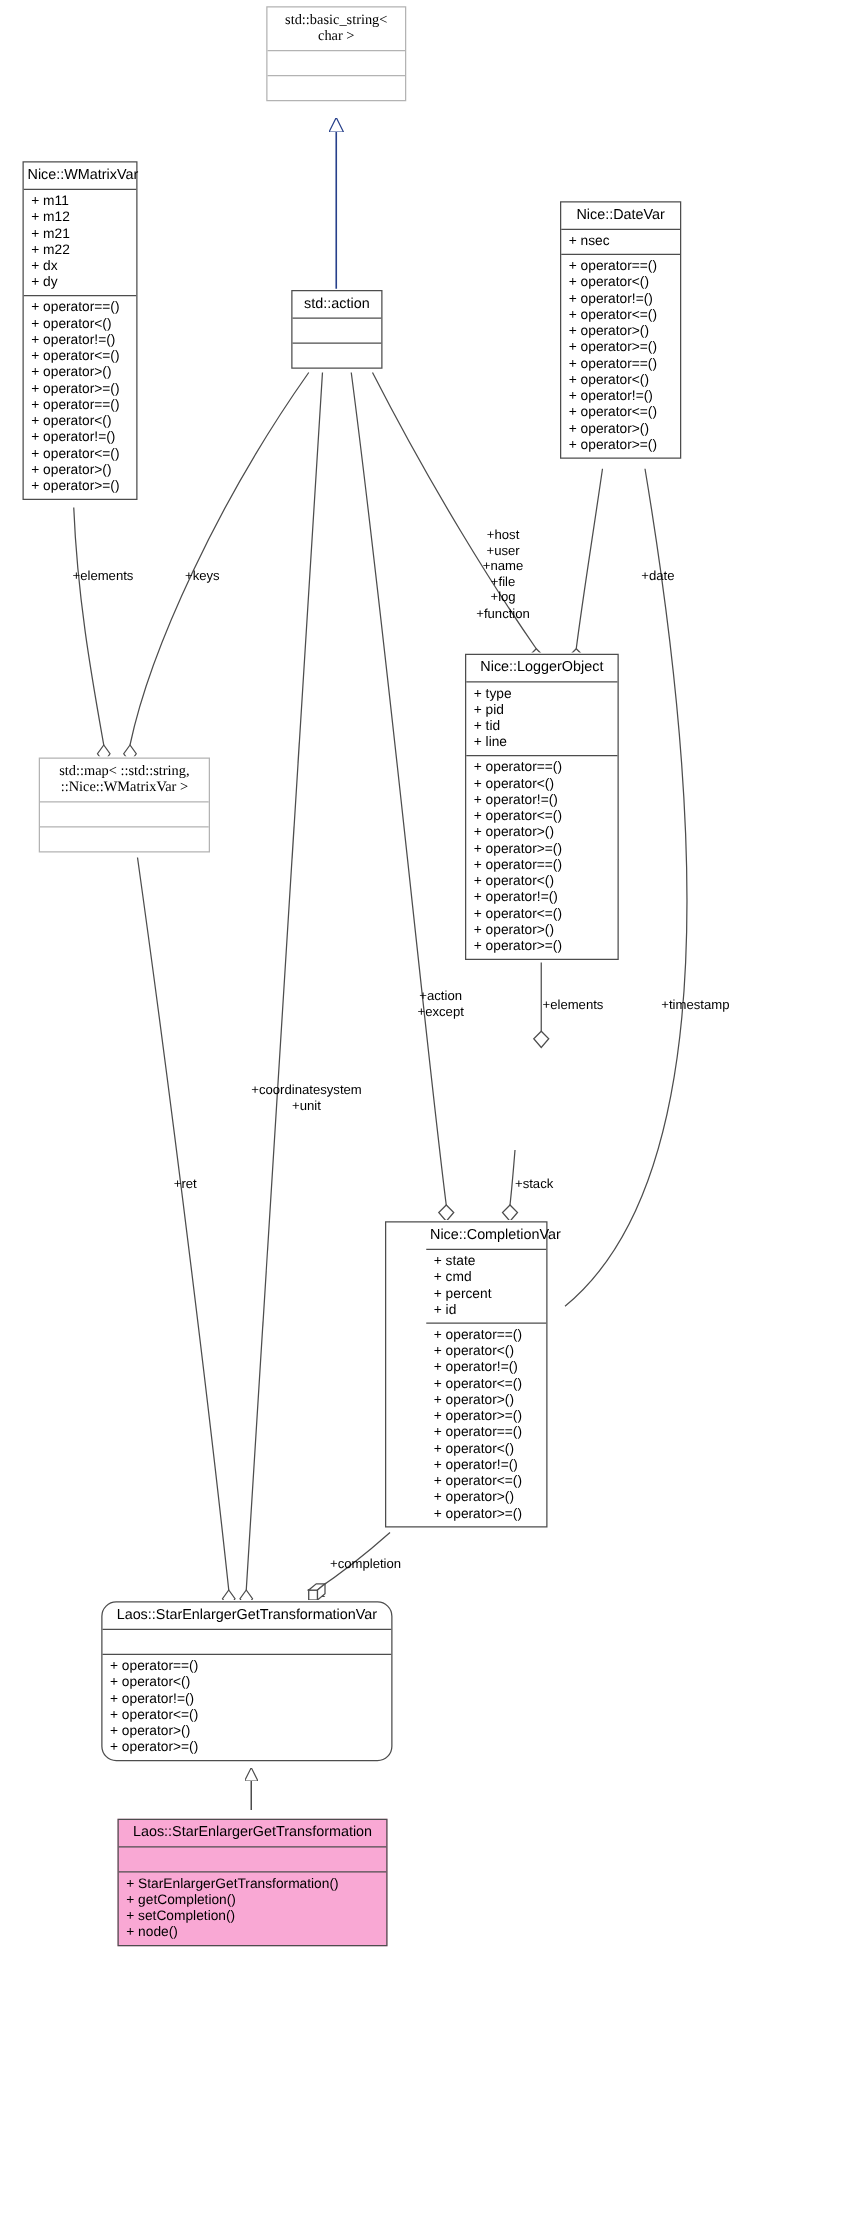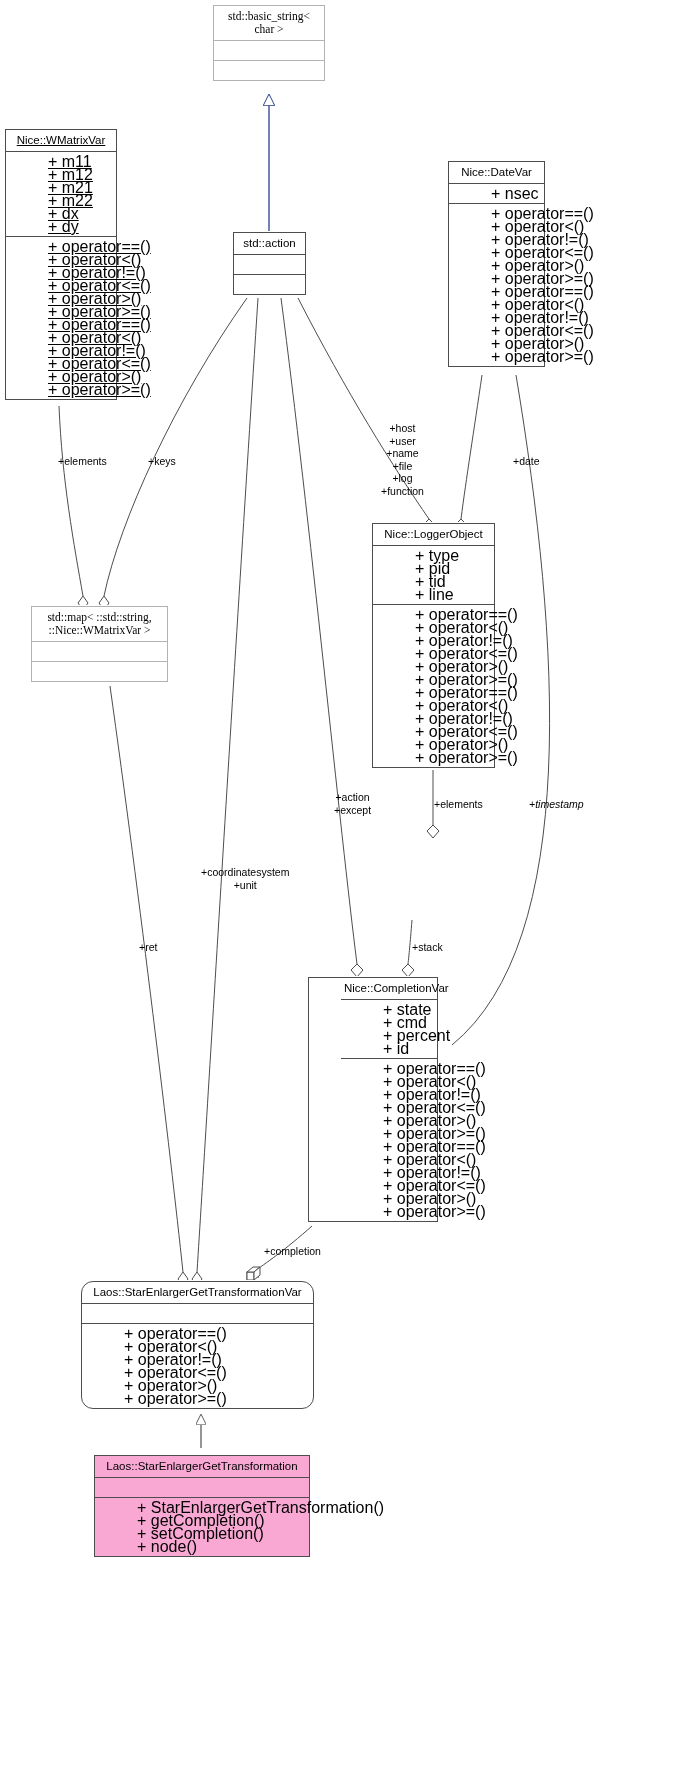--- a/index.html
+++ b/index.html
@@ -26,24 +26,23 @@
     color:#000;
     padding:4px 3px 4px 3px;
     line-height:13px;
     white-space:pre-line;
   }
   .node.greyborder .title{color:#000;}
   .sep{height:1px;background:#4d4d4d;}
   .node.greyborder .sep{background:#b3b3b3;}
   .node .compart{
     padding:3px 5px 3px 6px;
-    font-size:16px;
+    font-size:11px;
     line-height:13px;
     color:#000;
-    margin-left:36px;
   }
   .node .compart.empty{height:13px;padding:3px 5px;}
   .node .compart div{white-space:nowrap;}
 
   .edgelabel{
     position:absolute;
     font-size:10.5px;
     line-height:12.5px;
     color:#000;
     white-space:pre-line;
@@ -135,21 +134,21 @@
 
   <div class="node greyborder" style="left:213px;top:5px;width:112px;">
     <div class="title">std::basic_string&lt;
 char &gt;</div>
     <div class="sep"></div>
     <div class="compart empty"></div>
     <div class="sep"></div>
     <div class="compart empty"></div>
   </div>
 
-  <div class="node" style="left:5px;top:129px;width:112px;text-decoration:underline;">
+  <div class="node" style="left:18px;top:129px;width:92px;">
     <div class="title">Nice::WMatrixVar</div>
     <div class="sep"></div>
     <div class="compart">
         <div>+ m11</div>
         <div>+ m12</div>
         <div>+ m21</div>
         <div>+ m22</div>
         <div>+ dx</div>
         <div>+ dy</div>
       </div>
@@ -302,21 +301,21 @@
 +log
 +function</div>
 
   <div class="edgelabel" style="left:469px;top:455px;margin-left:44px;">+date</div>
 
   <div class="edgelabel" style="left:334px;top:791px;">+action
 +except</div>
 
   <div class="edgelabel" style="left:434px;top:798px;">+elements</div>
 
-  <div class="edgelabel" style="left:529px;top:798px;font-style:italic;">+timestamp</div>
+  <div class="edgelabel" style="left:529px;top:798px;">+timestamp</div>
 
   <div class="edgelabel" style="left:201px;top:866px;">+coordinatesystem
 +unit</div>
 
   <div class="edgelabel" style="left:412px;top:941px;">+stack</div>
 
   <div class="edgelabel" style="left:139px;top:941px;">+ret</div>
 
   <div class="edgelabel" style="left:264px;top:1245px;">+completion</div>
 

